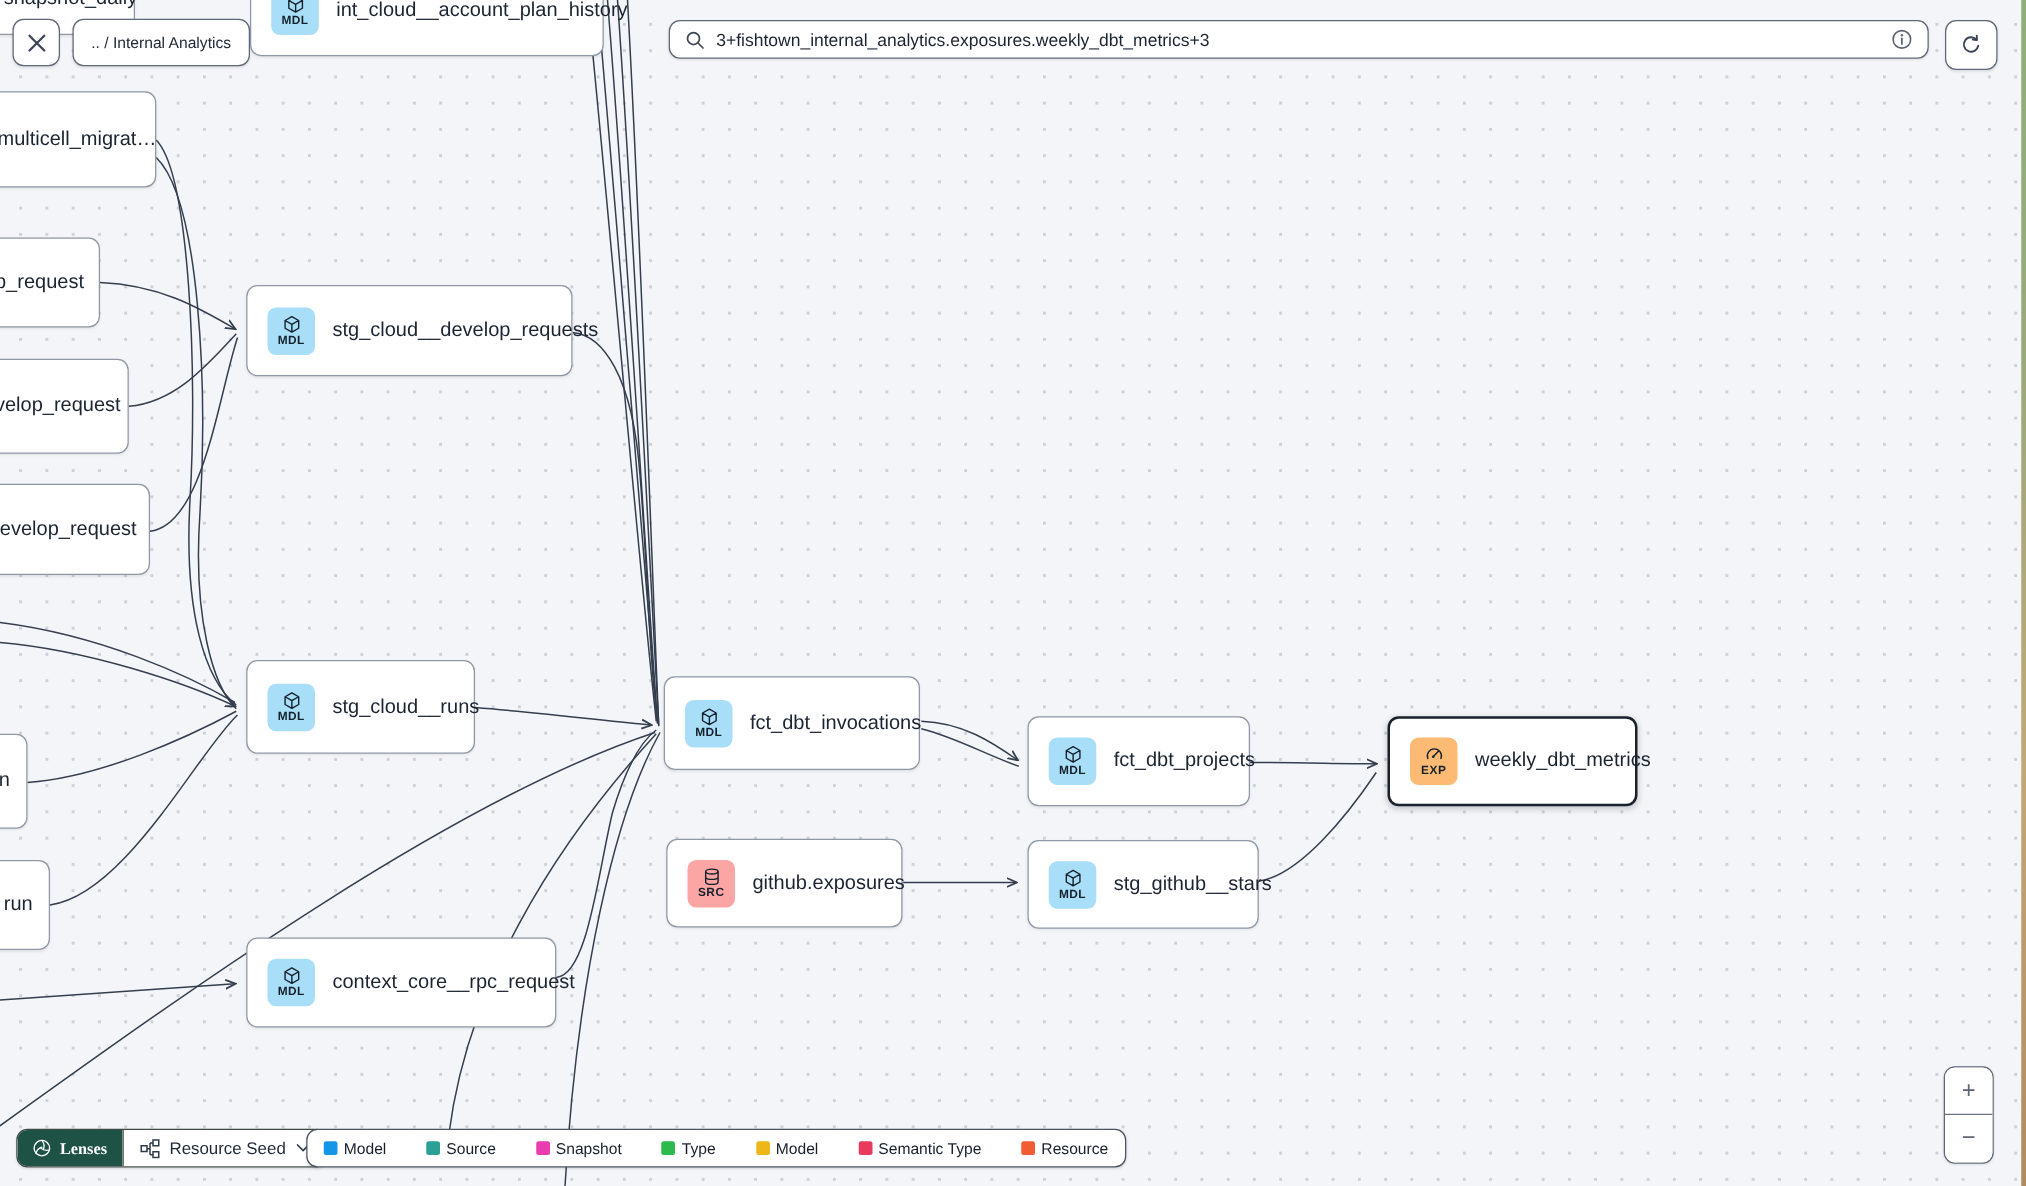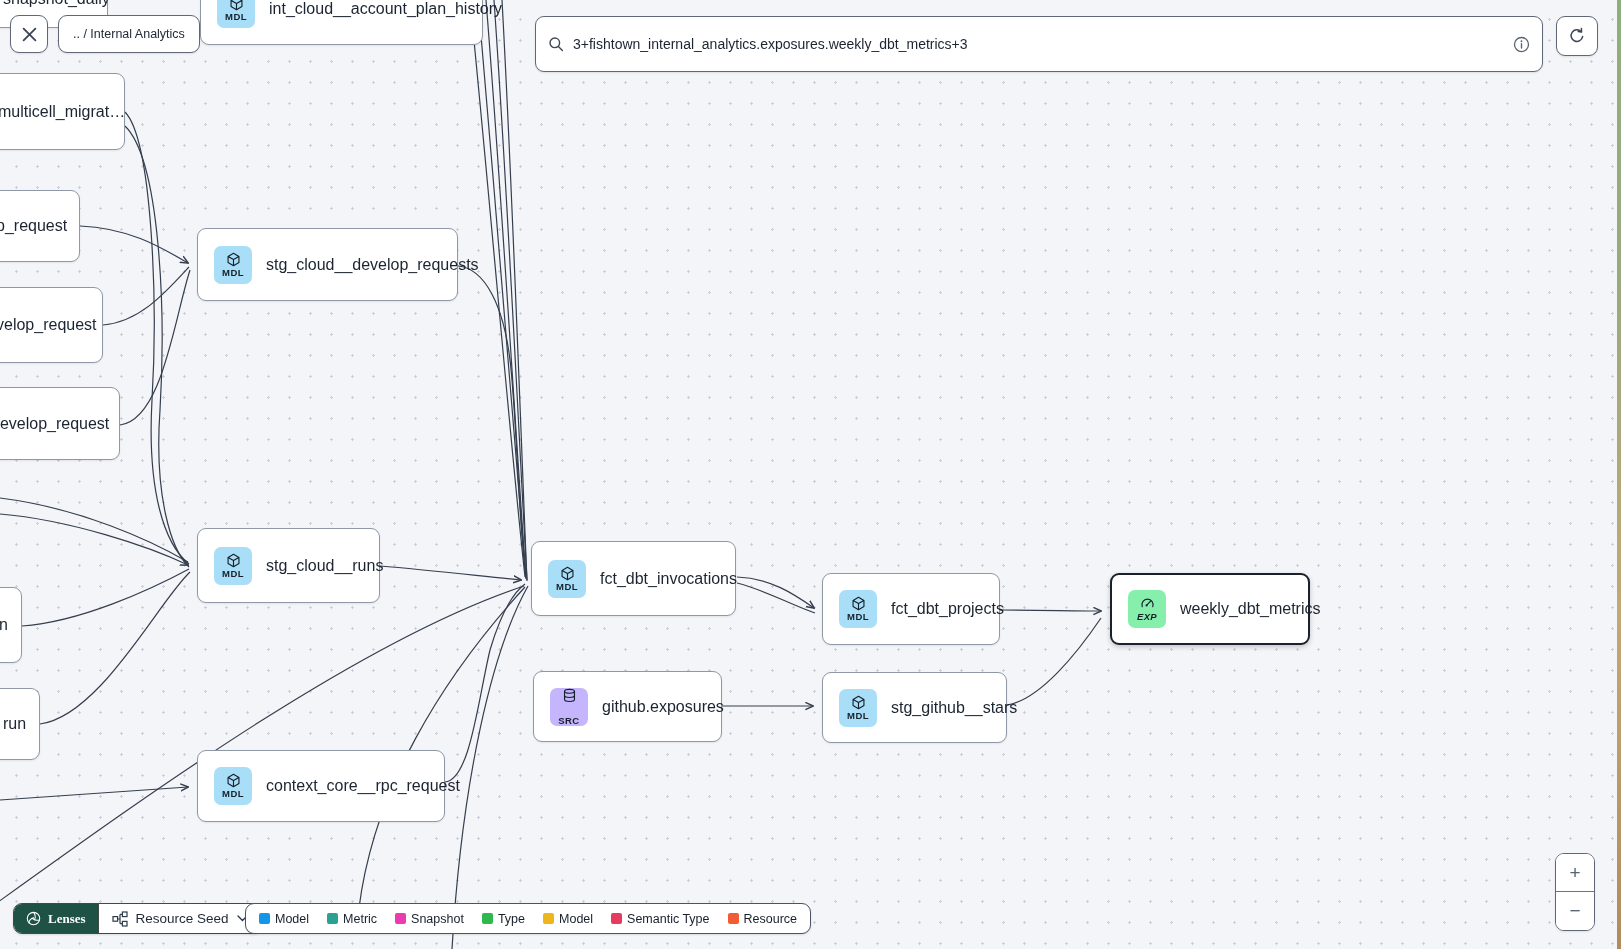--- a/index.html
+++ b/index.html
@@ -37,21 +37,21 @@
     border-radius:9px; display:flex; align-items:center; justify-content:center;
     cursor:pointer; box-shadow:0 1px 2px rgba(20,25,35,.10);
   }
   .breadcrumb {
     position:absolute; z-index:10; background:#fff; border:1px solid #5f6876;
     border-radius:9px; display:flex; align-items:center; justify-content:center;
     font-size:12.5px; color:#222b38; padding:0 14px; cursor:pointer;
     box-shadow:0 1px 2px rgba(20,25,35,.10); white-space:nowrap;
   }
   .searchbar {
-    position:absolute; z-index:10; left:535px; top:16px; width:1008px; height:56px;
+    position:absolute; z-index:10; left:535px; top:16px; width:1008px; height:31px;
     background:#fff; border:1px solid #5f6876; border-radius:9px;
     display:flex; align-items:center; padding:0 12px; gap:9px;
     box-shadow:0 1px 2px rgba(20,25,35,.10);
   }
   .searchbar input {
     flex:1; border:none; outline:none; font-size:14px; color:#1b2430;
     font-family:"Liberation Sans","DejaVu Sans",sans-serif; background:transparent;
   }
   .icon-btn-glyph { color:#3c4554; }
 
@@ -66,21 +66,21 @@
     color:#fff; font-size:13px; font-weight:600; cursor:pointer;font-family:Liberation Serif, serif;
   }
   .resource-btn {
     display:flex; align-items:center; gap:8px; padding:0 13px;
     background:#fff; font-size:13.5px; color:#1f2835; cursor:pointer;
     border-left:1px solid #3f4a44;
   }
   .legend {
     position:absolute; z-index:10; left:245px; top:903px; height:31px;
     background:#fff; border:1px solid #4a5362; border-radius:9px;
-    display:flex; align-items:center; gap:18px; padding:0 13px;
+    display:flex; align-items:center; gap:32px; padding:0 13px;
     box-shadow:0 1px 2px rgba(20,25,35,.12);
   }
   .legend-item { display:flex; align-items:center; gap:5px; font-size:12.5px; color:#18202b; white-space:nowrap; }
   .legend-chip { width:11px; height:11px; border-radius:2px; display:inline-block; }
 
   
   .zoomctl {
     position:absolute; z-index:10; left:1555px; top:853px; width:40px;
     background:#fff; border:1px solid #5f6876; border-radius:9px; overflow:hidden;
     box-shadow:0 1px 2px rgba(20,25,35,.10);
@@ -219,21 +219,21 @@
     <span class="badge" style="background-color: rgb(168, 222, 247);">
       <svg width="15" height="15" viewBox="0 0 16 16">
           <path d="M8 1.4 L13.8 4.7 V11.3 L8 14.6 L2.2 11.3 V4.7 Z M2.2 4.7 L8 8 L13.8 4.7 M8 8 V14.6" fill="none" stroke="#16202b" stroke-width="1.2" stroke-linejoin="round"></path>
         </svg>
       <span class="badge-label">MDL</span>
     </span>
     <span class="node-label">fct_dbt_invocations</span>
   </div>
 
   <div class="node" style="left:533px;top:671px;width:189px;height:71px;">
-    <span class="badge" style="background-color: #c4b5fd; justify-content: space-between;">
+    <span class="badge" style="background-color: #fca5a5;">
       <svg width="15" height="15" viewBox="0 0 16 16">
           <ellipse cx="8" cy="3.5" rx="5.3" ry="2.1" fill="none" stroke="#16202b" stroke-width="1.2"></ellipse>
           <path d="M2.7 3.5 V12.3 C2.7 13.5 5.1 14.4 8 14.4 C10.9 14.4 13.3 13.5 13.3 12.3 V3.5 M2.7 8 C2.7 9.2 5.1 10.1 8 10.1 C10.9 10.1 13.3 9.2 13.3 8" fill="none" stroke="#16202b" stroke-width="1.2"></path>
         </svg>
       <span class="badge-label">SRC</span>
     </span>
     <span class="node-label">github.exposures</span>
   </div>
 
   <div class="node" style="left:822px;top:573px;width:178px;height:72px;">
@@ -250,21 +250,21 @@
     <span class="badge" style="background-color: rgb(168, 222, 247);">
       <svg width="15" height="15" viewBox="0 0 16 16">
           <path d="M8 1.4 L13.8 4.7 V11.3 L8 14.6 L2.2 11.3 V4.7 Z M2.2 4.7 L8 8 L13.8 4.7 M8 8 V14.6" fill="none" stroke="#16202b" stroke-width="1.2" stroke-linejoin="round"></path>
         </svg>
       <span class="badge-label">MDL</span>
     </span>
     <span class="node-label">stg_github__stars</span>
   </div>
 
   <div class="node node--selected" style="left:1110px;top:573px;width:200px;height:72px;">
-    <span class="badge" style="background-color: #86efac; font-style: italic;">
+    <span class="badge" style="background-color: #fdba74;">
       <svg width="15" height="15" viewBox="0 0 16 16">
           <path d="M2.4 11.5 A6 6 0 1 1 13.6 11.5" fill="none" stroke="#16202b" stroke-width="1.2" stroke-linecap="round"></path>
           <path d="M7.2 9.8 L11.6 5.2" stroke="#16202b" stroke-width="1.3" stroke-linecap="round"></path>
           <circle cx="7" cy="10" r="1.1" fill="#16202b"></circle>
         </svg>
       <span class="badge-label">EXP</span>
     </span>
     <span class="node-label">weekly_dbt_metrics</span>
   </div>
 
@@ -320,21 +320,21 @@
     </div>
   </div>
 
   <div class="legend">
     <span class="legend-item">
         <span class="legend-chip" style="background-color: rgb(20, 150, 232);"></span>
         <span>Model</span>
       </span>
     <span class="legend-item">
         <span class="legend-chip" style="background-color: rgb(43, 161, 147);"></span>
-        <span>Metric</span>
+        <span>Source</span>
       </span>
     <span class="legend-item">
         <span class="legend-chip" style="background-color: rgb(234, 59, 177);"></span>
         <span>Snapshot</span>
       </span>
     <span class="legend-item">
         <span class="legend-chip" style="background-color: rgb(46, 185, 78);"></span>
         <span>Type</span>
       </span>
     <span class="legend-item">

